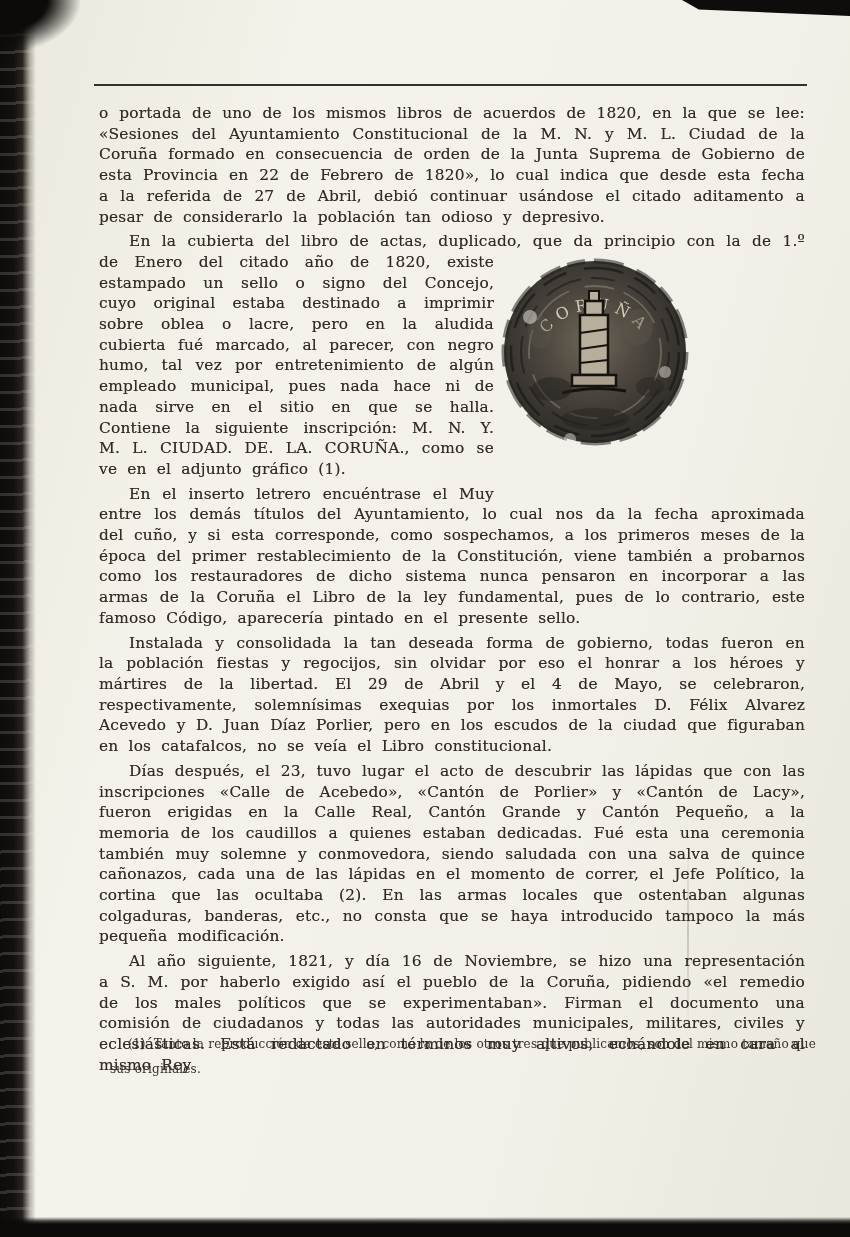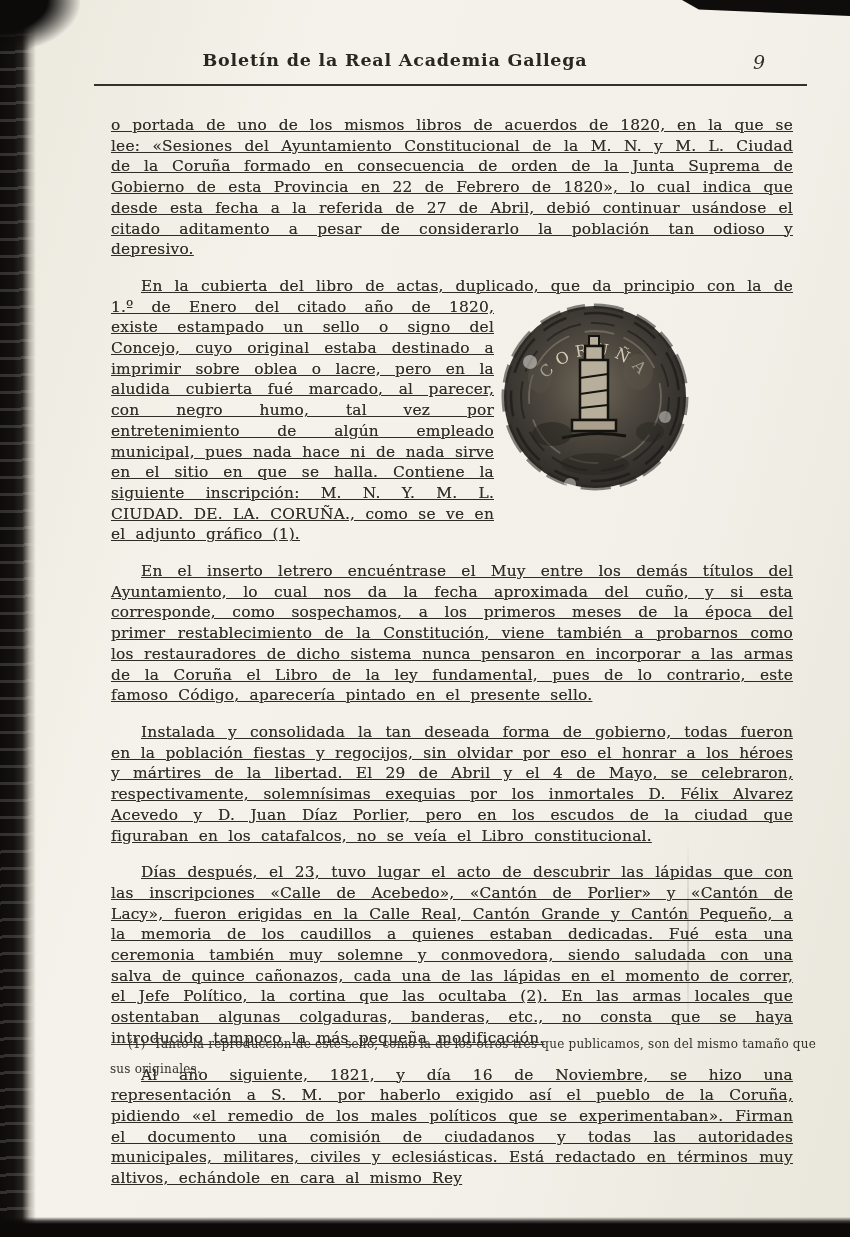--- a/index.html
+++ b/index.html
@@ -57,21 +57,21 @@
   }
 
   
   .body-text {
     position: absolute; left: 95px; top: 99px; width: 714px;
     font-size: 15.4px; line-height: 20.7px;
     text-align: justify; letter-spacing: 0.2px; word-spacing: 5px;
     color: #302b24;
     text-shadow: 0 0 0.4px rgba(45,40,32,0.55);
   }
-  .body-text p { text-indent: 30px; margin: 16px; text-decoration: underline; }
+  .body-text p { text-indent: 30px; margin: 4px; }
   .body-text p.no-indent { text-indent: 0; }
 
   .seal-float {
     float: right;
     width: 315px; height: 266px;
     shape-outside: inset(24px 0 0 0);
   }
   .seal-float svg { display: block; margin: 26px 0 0 6px; }
 
   
@@ -85,24 +85,20 @@
 </head>
 <body>
 
 <div class="page">
 
   <div class="binding-strip"></div>
   <div class="corner-tl"></div>
   <div class="corner-tr"></div>
   <div class="crease"></div>
 
-  <div class="header">
-    <div class="header-title">Boletín de la Real Academia Gallega</div>
-    <div class="page-number">9</div>
-  </div>
   <div class="header-rule"></div>
 
   <div class="body-text">
     <p class="no-indent">o portada de uno de los mismos libros de acuerdos de 1820, en la que se lee: «Sesiones del Ayuntamiento Constitucional de la M. N. y M. L. Ciudad de la Coruña formado en consecuencia de orden de la Junta Suprema de Gobierno de esta Provincia en 22 de Febrero de 1820», lo cual indica que desde esta fecha a la referida de 27 de Abril, debió continuar usándose el citado aditamento a pesar de considerarlo la población tan odioso y depresivo.</p>
 
     <div class="seal-float">
       <svg width="190" height="190" viewBox="0 0 190 190" role="img">
         <defs>
           <radialGradient id="gSeal" cx="48%" cy="44%" r="62%">
             <stop offset="0%" stop-color="#6e675a"></stop>

